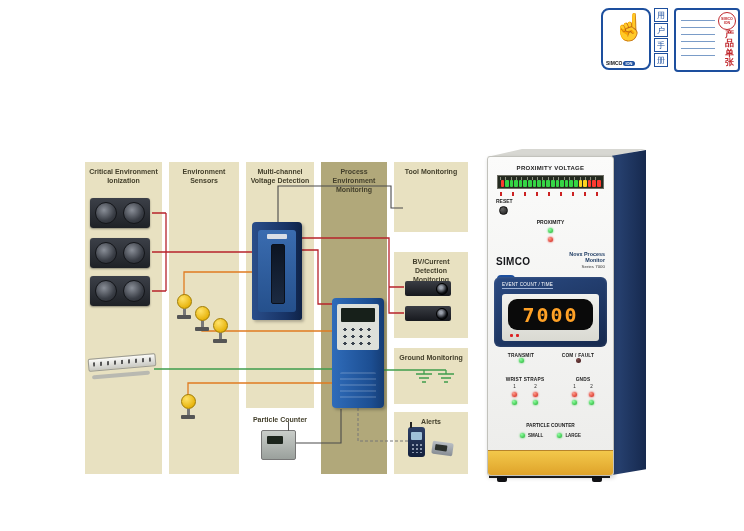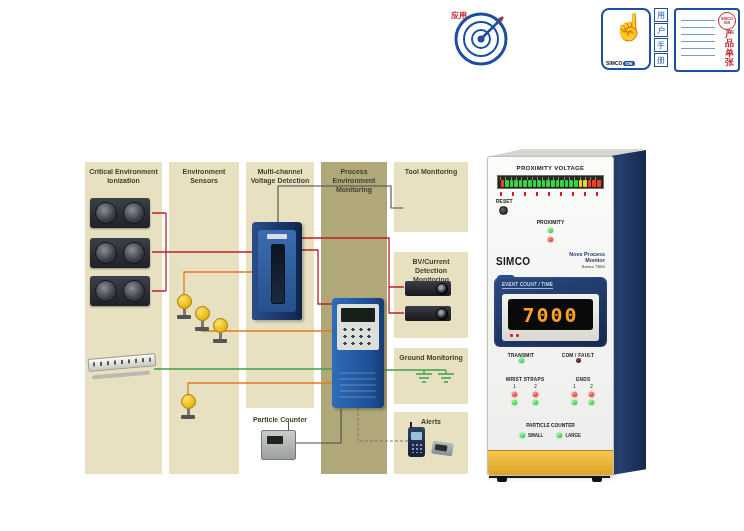--- a/index.html
+++ b/index.html
@@ -126,52 +126,41 @@
         padding:1px 4px;border-radius:7px;margin-left:1px;vertical-align:2px}
   .brand-tag{font-size:3.8px;color:#555;margin-top:1px}
   .prod-name{font-size:5.4px;font-weight:bold;color:#17355e;text-align:right}
   .prod-series{font-size:4.4px;color:#333;text-align:right;margin-top:1px}
   .navy-panel{position:absolute;left:6px;top:120px;width:113px;height:70px;border-radius:6px;
         background:linear-gradient(160deg,#2a4a82,#16294e);box-shadow:inset 0 0 3px rgba(255,255,255,.15)}
   .ec-label{position:absolute;top:5px;left:8px;font-size:4.6px;color:#fff;letter-spacing:.2px;
         border-bottom:.5px solid #9fb3d6;padding-bottom:1px}
   .display-box{position:absolute;left:8px;top:17px;width:97px;height:47px;border-radius:3px;
         background:linear-gradient(#f2f2ee,#d9d9d2)}
-  .display-screen{position:absolute;left:6px;top:5px;width:85px;height:31px;background:#0a0a0a;border-radius:3px;
+  .display-screen{position:absolute;left:6px;top:5px;width:85px;height:31px;background:#0a0a0a;border-radius:9px;
         display:flex;align-items:center;justify-content:center}
   .display-digits{font-family:"DejaVu Sans Mono",monospace;font-size:20px;font-weight:bold;color:#ffa126;letter-spacing:2px}
   .disp-dot{position:absolute;bottom:4px;width:3px;height:3px;background:#d22;border-radius:1px}
   .ind-group{position:absolute;text-align:center}
   .ind-title{font-size:4.8px;font-weight:bold;color:#1a1a1a;letter-spacing:.2px}
   .ind-cols{display:flex;justify-content:space-evenly;margin-top:2px}
   .ind-col{display:flex;flex-direction:column;align-items:center;gap:3px}
   .ind-num{font-size:4.5px;color:#222}
   .ind-single{display:flex;flex-direction:column;align-items:center;gap:3px}
   .pc-label{position:absolute;left:0;top:266px;width:100%;text-align:center;font-size:4.8px;font-weight:bold;color:#1a1a1a}
   .pc-row{position:absolute;left:0;top:276px;width:100%;display:flex;justify-content:center;gap:14px}
   .pc-item{display:flex;align-items:center;gap:3px;font-size:4.5px;font-weight:bold;color:#1a1a1a}
   .band{position:absolute;left:0;right:0;bottom:0;height:24px;border-radius:0 0 3px 3px;
         background:linear-gradient(#f3c84b,#dfa32a);border-top:1px solid #b7832a}
 </style>
 </head>
 <body>
 
 <div style="position:absolute;inset:0">
 
-  <div class="badge" style="left:451px;top:9px">
-    <svg width="58" height="58" viewBox="0 0 58 58">
-      <circle cx="30" cy="30" r="25" fill="#ffffff" stroke="#1d4f9e" stroke-width="3"></circle>
-      <circle cx="30" cy="30" r="17" fill="none" stroke="#1d4f9e" stroke-width="2"></circle>
-      <circle cx="30" cy="30" r="9" fill="none" stroke="#1d4f9e" stroke-width="2"></circle>
-      <circle cx="30" cy="30" r="3.5" fill="#1d4f9e"></circle>
-      <line x1="52" y1="8" x2="31" y2="29" stroke="#1d4f9e" stroke-width="2.5"></line>
-      <path d="M52,8 L47,9 L51,13 Z" fill="#c0282d"></path>
-    </svg>
-    <div class="badge-target-label">应用</div>
-  </div>
 
 
   <div class="badge manual-wrap" style="left:601px;top:8px">
     <div class="manual-box">
       <span class="hand-glyph">☝</span>
       <div class="mini-brand">
         <span>SIMCO</span><span class="mini-ion">ION</span>
       </div>
     </div>
     <div class="char-col">

